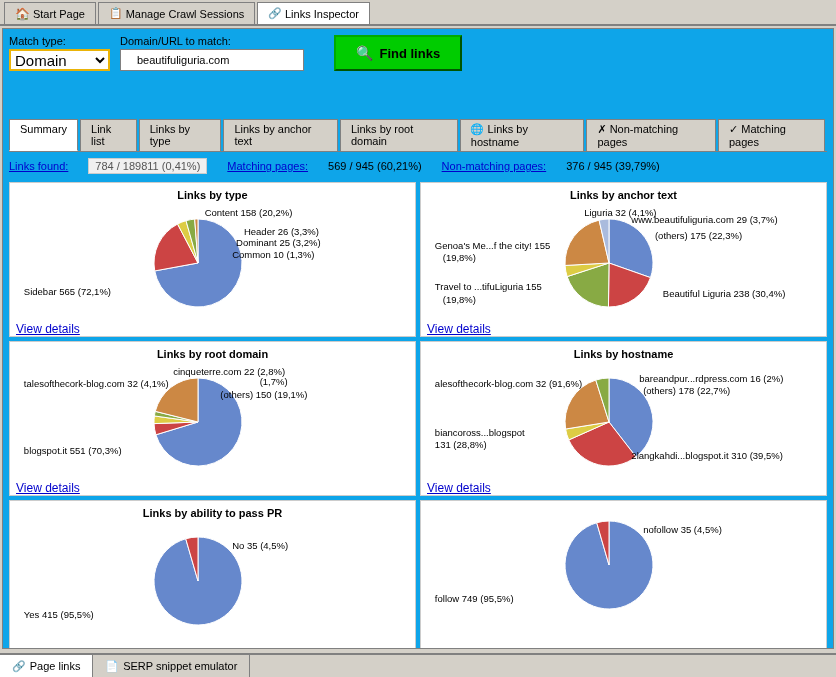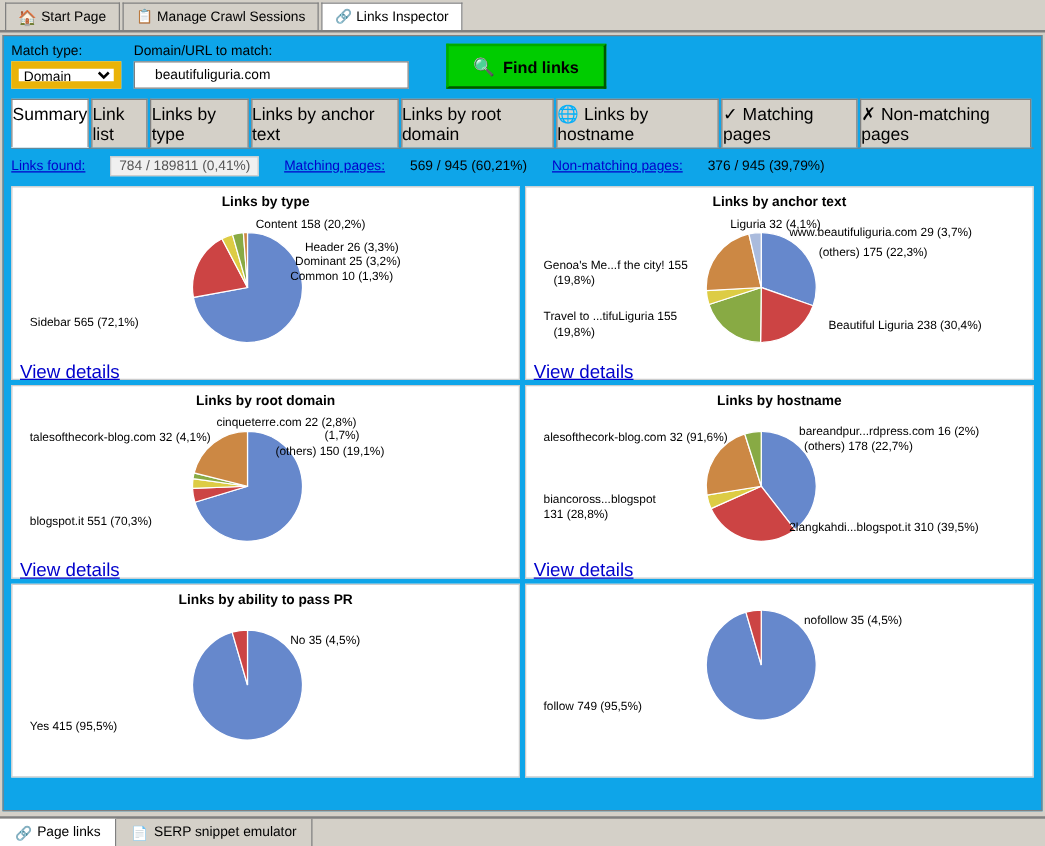--- a/index.html
+++ b/index.html
@@ -11,41 +11,41 @@
     .tab.active { background: #fff; z-index: 1; }
 
     
     .main-area { background: #0ea5e9; border: 1px solid #808080; margin: 2px; padding: 6px; height: calc(677px - 28px - 28px); overflow: hidden; }
 
     
     .controls-row { display: flex; align-items: flex-end; margin-bottom: 8px; gap: 10px; }
     .control-group { display: flex; flex-direction: column; }
     .control-label { font-size: 11px; margin-bottom: 2px; }
     .control-input { border: 1px solid #808080; padding: 2px 4px; font-size: 11px; height: 22px; }
-    .domain-input { width: 220px; padding-left: 16px; }
-    .match-select { width: 88px; height: 22px; font-size: 11px; border: 6px solid #eab308; background: #fff; }
+    .domain-input { width: 184px; padding-left: 16px; }
+    .match-select { width: 101px; height: 22px; font-size: 15px; border: 2px solid #eab308; background: #fff; }
 
     .find-btn { background: #00cc00; border: 2px outset #00aa00; color: #000; font-size: 13px; font-weight: bold; padding: 4px 20px; cursor: pointer; height: 36px; margin-left: 20px; display: flex; align-items: center; gap: 6px; }
 
     
     .nav-tabs { display: flex; border-bottom: 1px solid #808080; margin-bottom: 6px; gap: 0; }
-    .nav-tab { padding: 3px 0; border: 1px solid #808080; border-bottom: none; background: #d4d0c8; cursor: pointer; font-size: 14px; margin-right: 2px; }
+    .nav-tab { padding: 3px 10px; border: 1px solid #808080; border-bottom: none; background: #d4d0c8; cursor: pointer; font-size: 11px; margin-right: 2px; margin-top: 40px; }
     .nav-tab.active { background: #fff; border-bottom: 1px solid #fff; }
 
     
     .stats-row { display: flex; align-items: center; gap: 20px; margin-bottom: 8px; font-size: 11px; }
     .stat-value { background: #f0f0f0; border: 1px solid #ccc; padding: 1px 6px; color: #555; }
     .stat-link { color: #0000cc; text-decoration: underline; cursor: pointer; }
 
     
     .charts-grid { display: grid; grid-template-columns: 1fr 1fr; gap: 4px; }
     .chart-box { border: 1px solid #ccc; padding: 6px; background: #fff; height: 155px; position: relative; }
     .chart-title { text-align: center; font-weight: bold; font-size: 11px; margin-bottom: 4px; }
     .chart-area { display: flex; align-items: center; justify-content: center; height: 115px; position: relative; }
-    .view-details { color: #0000cc; text-decoration: underline; cursor: pointer; font-size: 15px; margin-top: 2px; display: block; }
+    .view-details { color: #0000cc; text-decoration: underline; cursor: pointer; font-size: 12px; margin-top: 2px; display: block; }
 
     
     svg.pie { overflow: visible; }
 
     
     .chart-label { font-size: 9.5px; position: absolute; }
 
     .bottom-tabs { position: fixed; bottom: 0; left: 0; width: 836px; height: 24px; background: #d4d0c8; border-top: 2px solid #808080; display: flex; align-items: center; }
     .bottom-tab { display: flex; align-items: center; padding: 2px 12px; border-right: 1px solid #808080; height: 100%; cursor: pointer; font-size: 11px; gap: 4px; }
     .bottom-tab.active { background: #fff; }
@@ -90,24 +90,24 @@
   <div class="nav-tabs">
     <div class="nav-tab active">Summary</div>
     <div class="nav-tab">Link list</div>
     <div class="nav-tab">Links by type</div>
     <div class="nav-tab">Links by anchor text</div>
     <div class="nav-tab">Links by root domain</div>
     <div class="nav-tab">
       <span>🌐</span> <span>Links by hostname</span>
     </div>
     <div class="nav-tab">
+      <span>✗</span> <span>Non-matching pages</span>
+    </div>
+    <div class="nav-tab">
       <span>✓</span> <span>Matching pages</span>
-    </div>
-    <div class="nav-tab">
-      <span>✗</span> <span>Non-matching pages</span>
     </div>
   </div>
 
   <div class="stats-row">
     <span class="stat-link">Links found:</span>
     <span class="stat-value">784 / 189811 (0,41%)</span>
     <span class="stat-link">Matching pages:</span>
     <span>569 / 945 (60,21%)</span>
     <span class="stat-link">Non-matching pages:</span>
     <span>376 / 945 (39,79%)</span>

